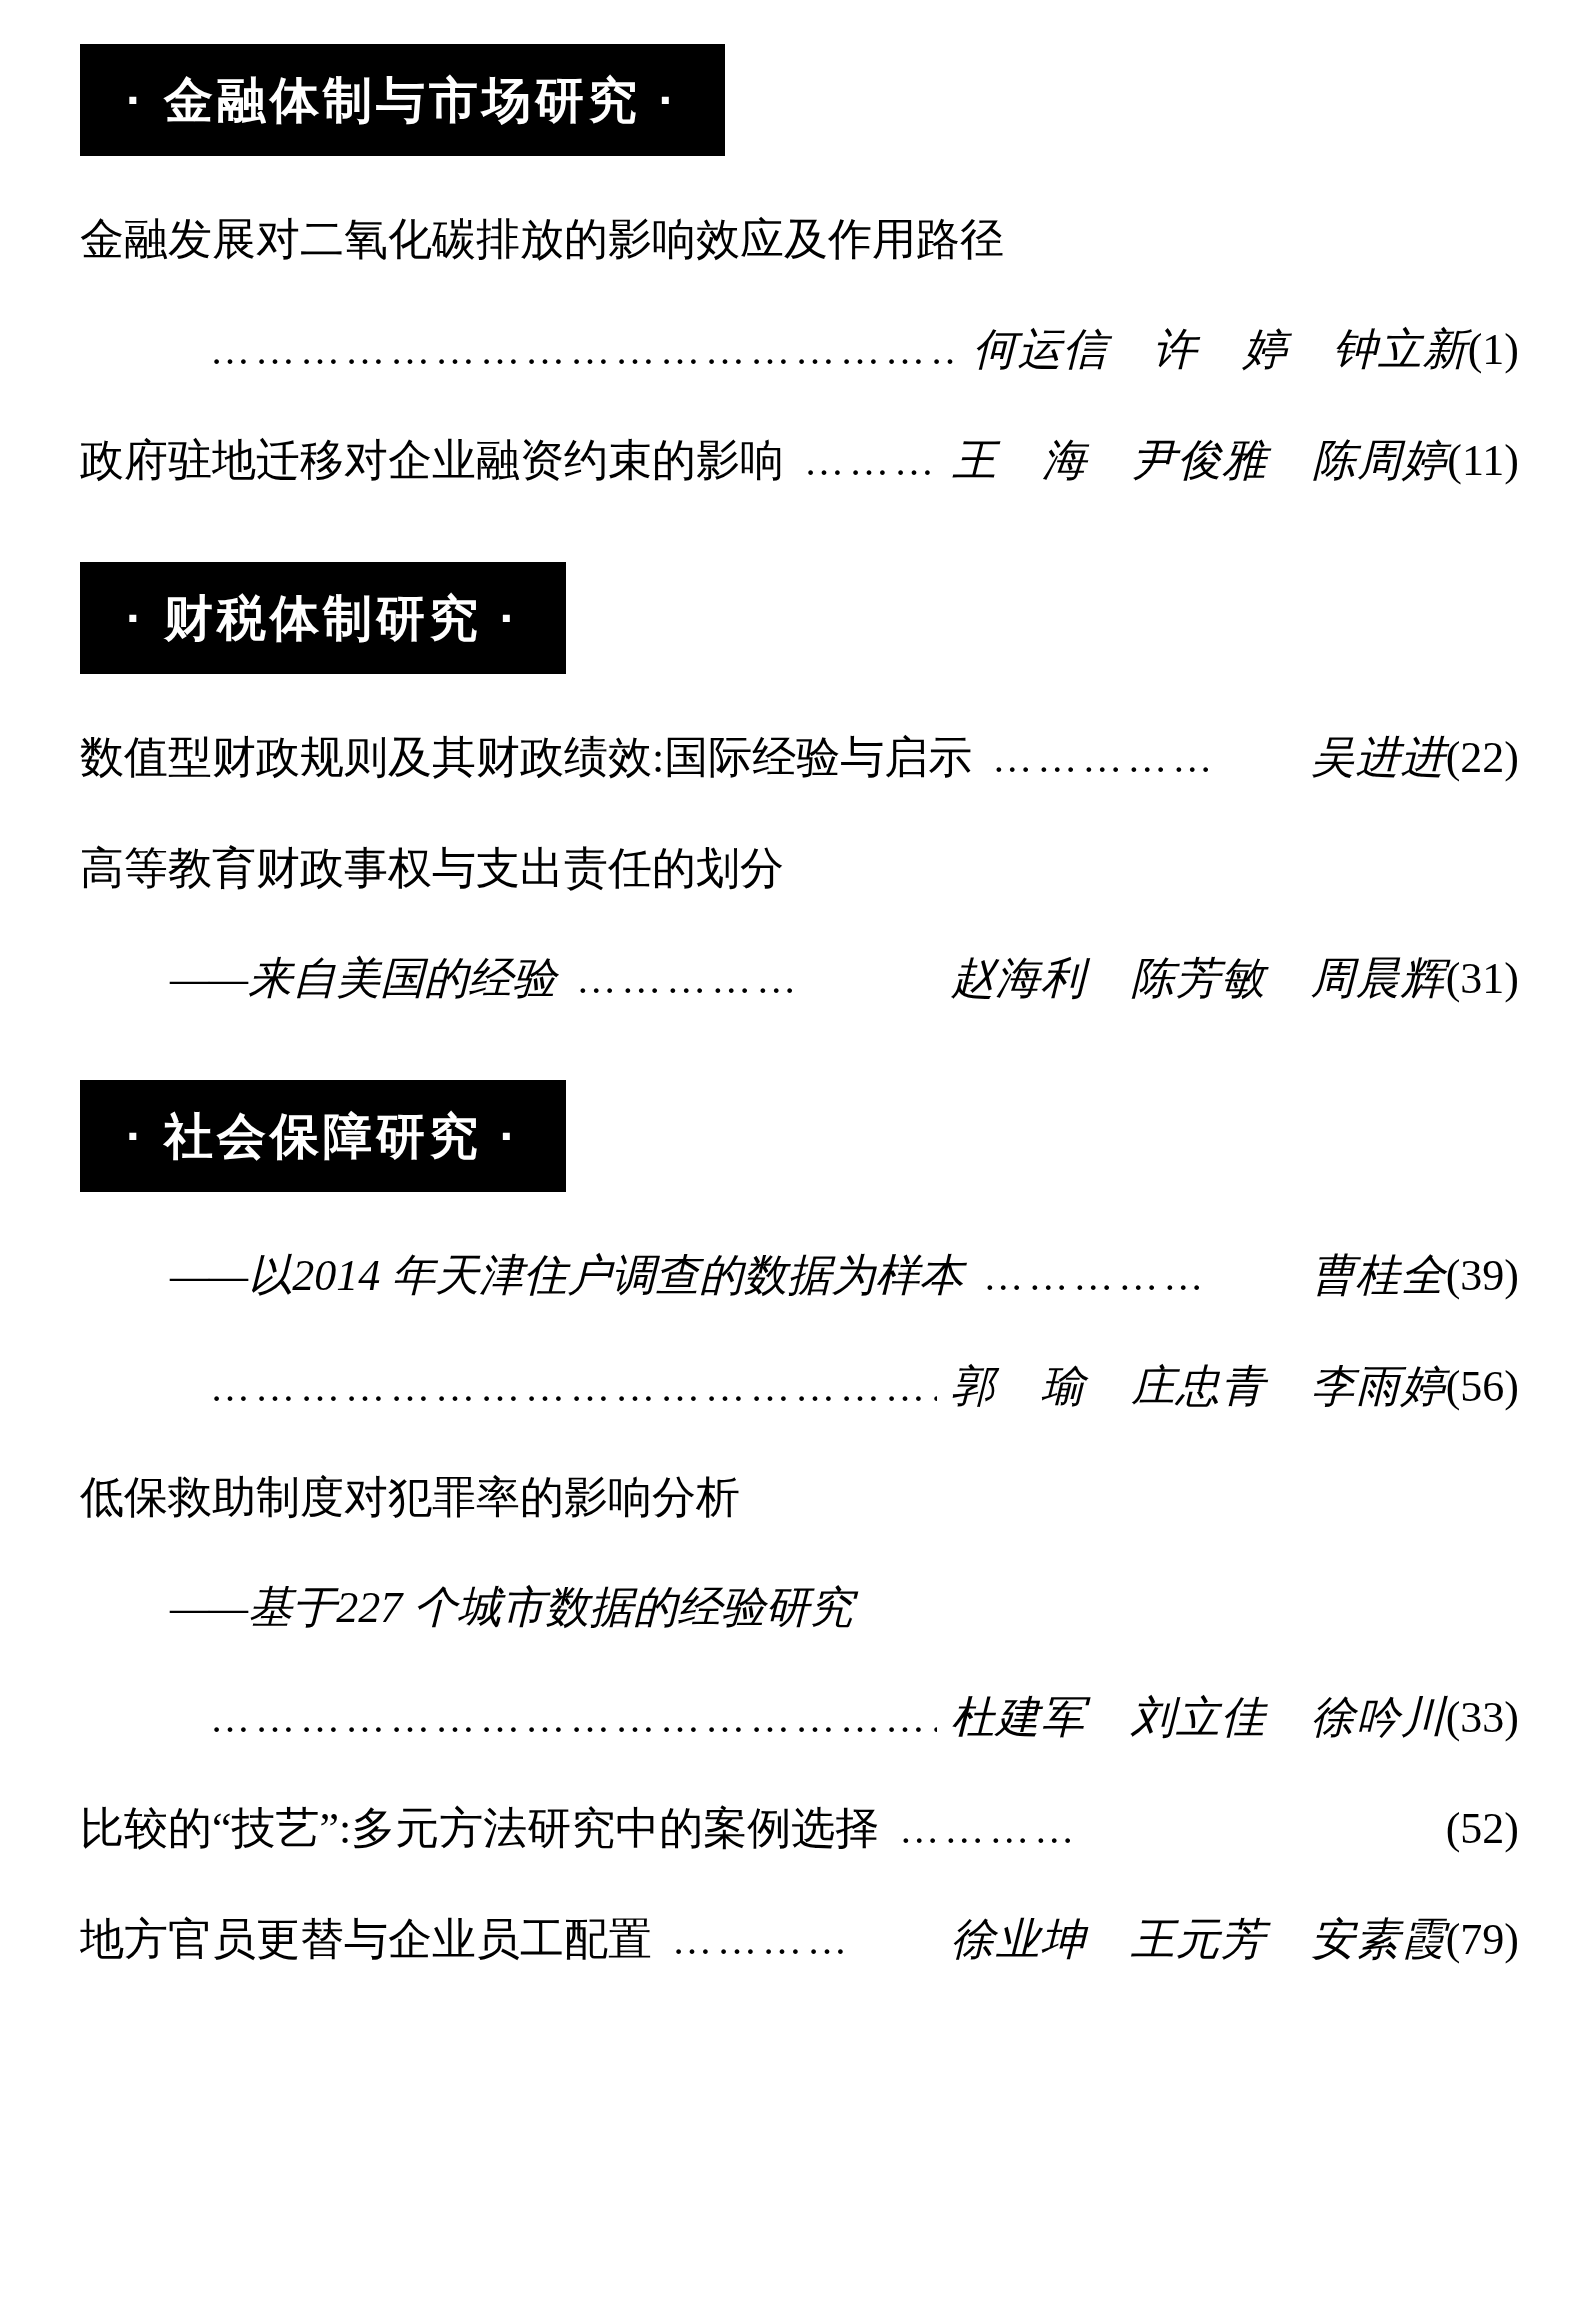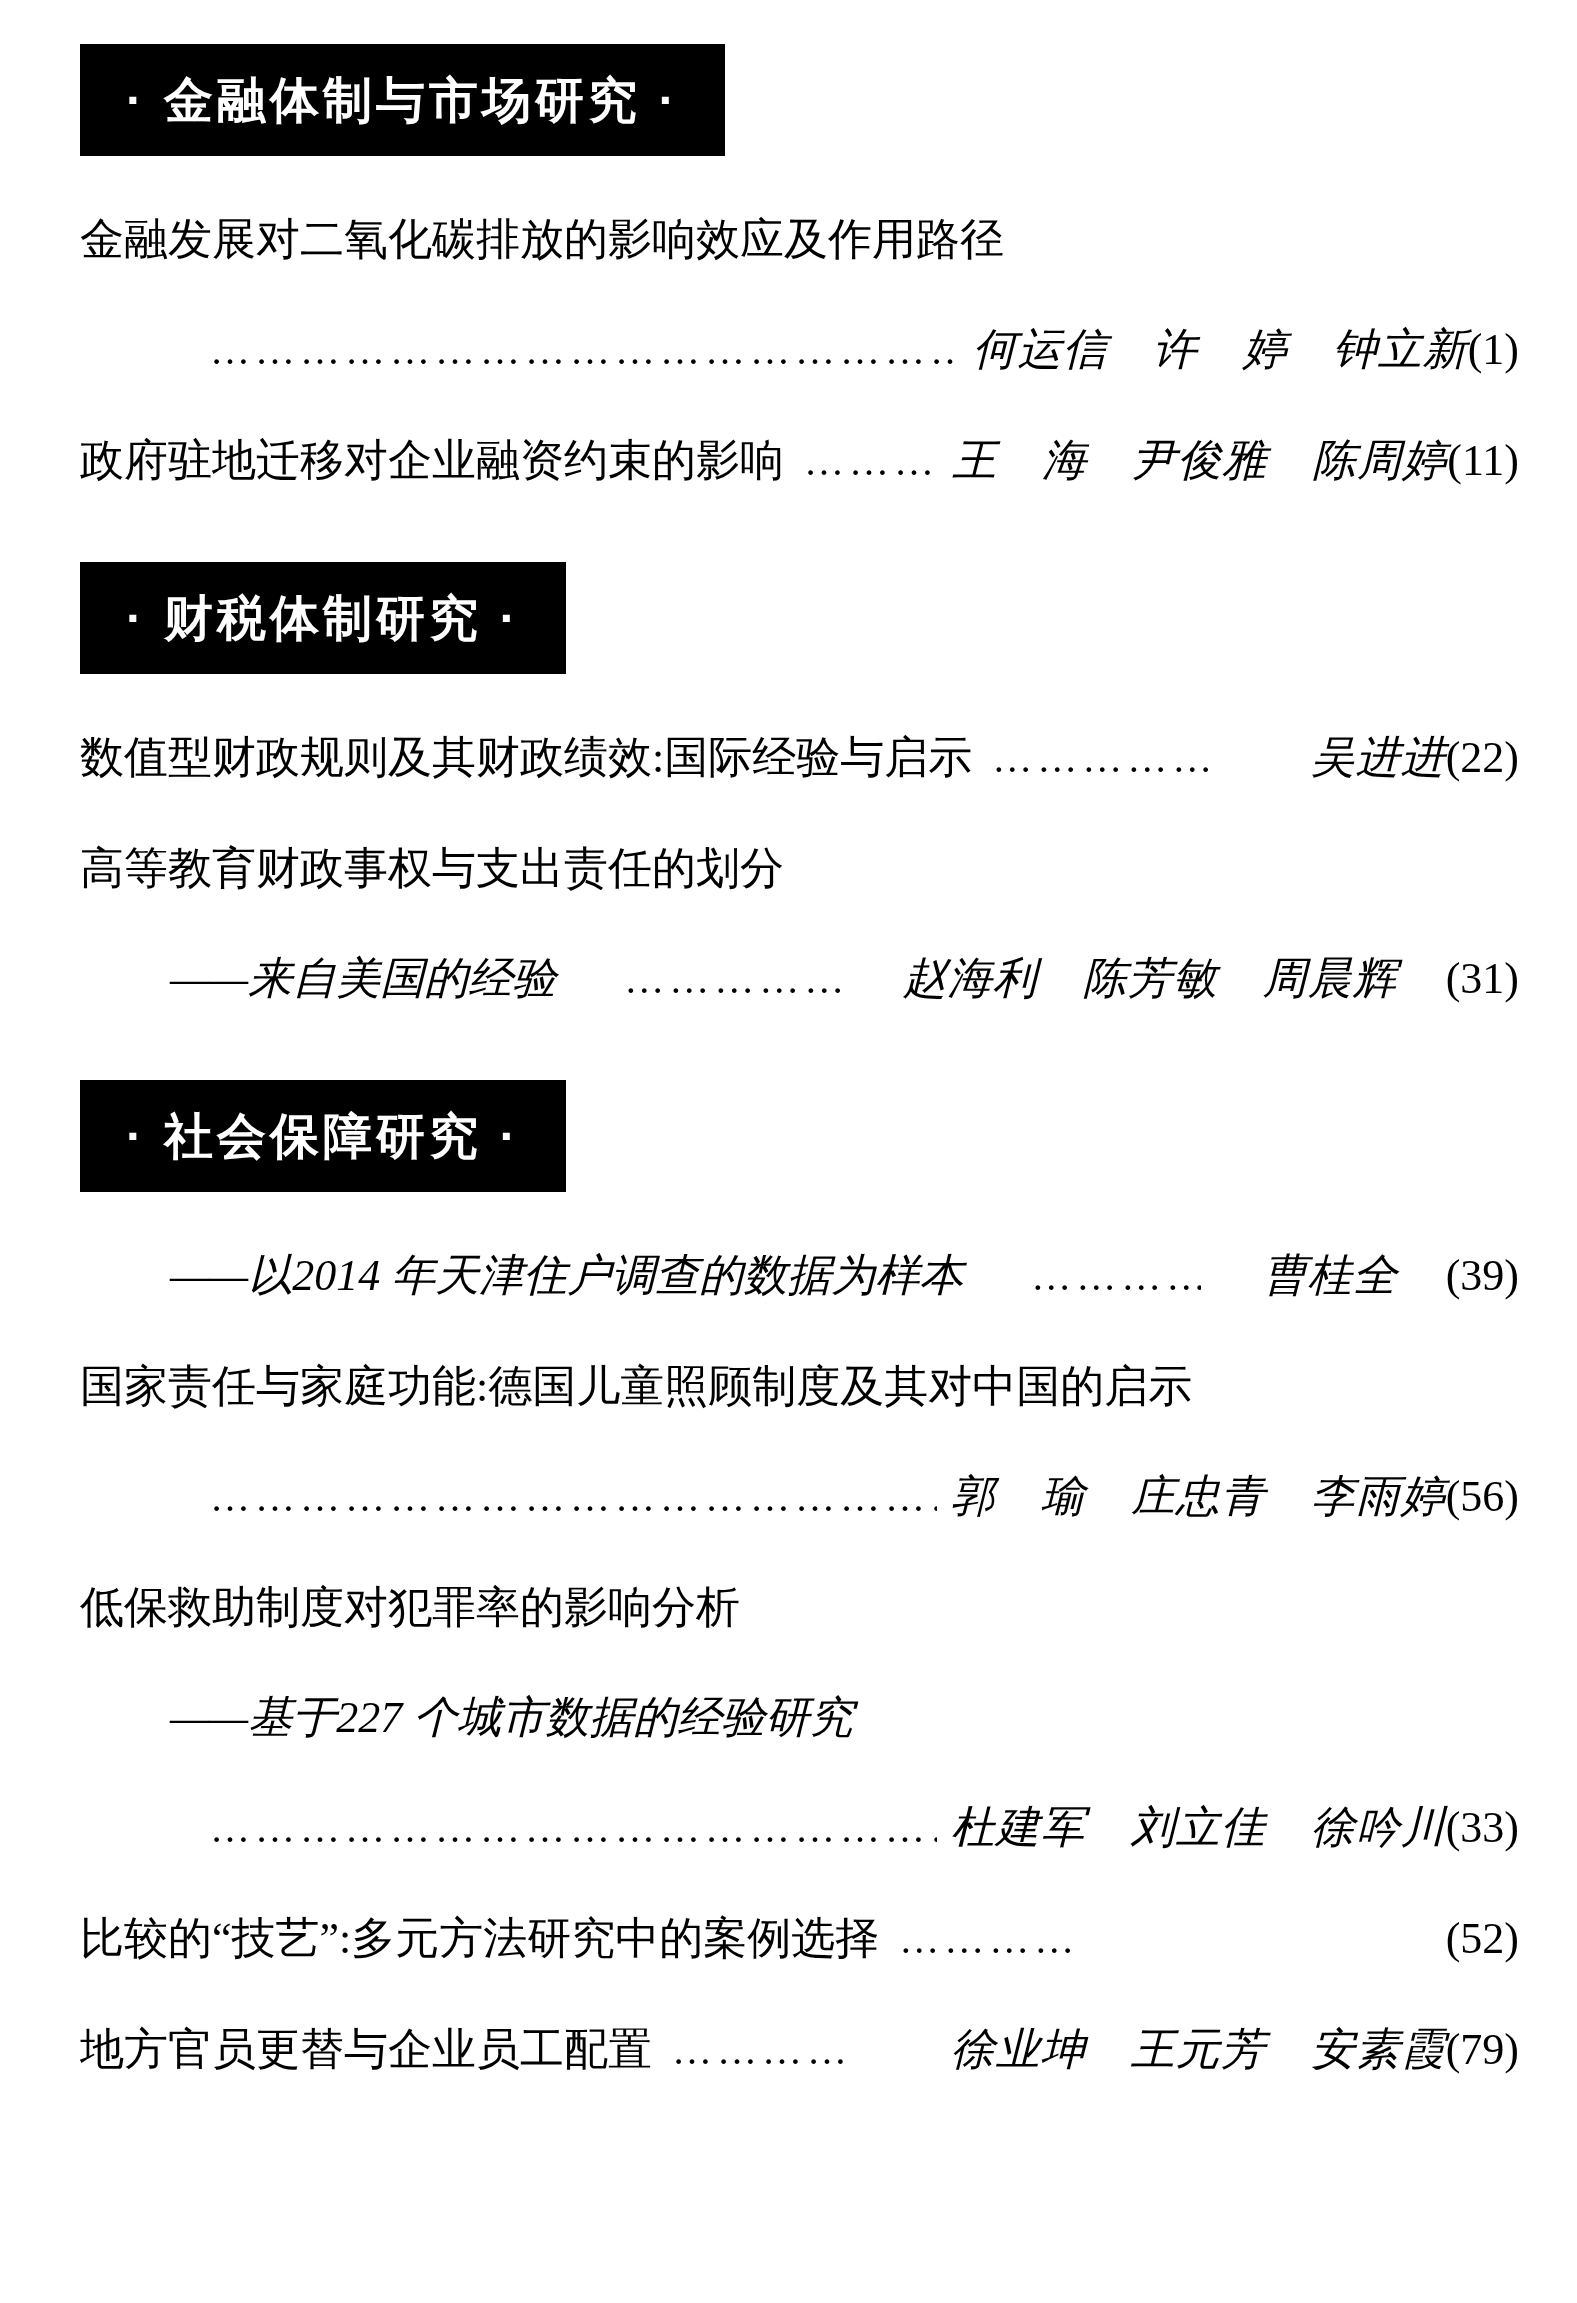--- a/index.html
+++ b/index.html
@@ -41,21 +41,21 @@
   .row .t{flex:0 0 auto;}
   .leader{
     flex:1 1 0;
     overflow:hidden;
     white-space:nowrap;
     letter-spacing:5px;
     margin:0 14px 0 20px;
     font-size:40px;
   }
   .cont{padding-left:110px;}
-  .dash-row{padding-left:90px;gap:48px;}
+  .dash-row{padding-left:90px;}
   .dash-text{font-style:italic;}
   .authors{flex:0 0 auto;font-style:italic;letter-spacing:1px;}
   .pageno{flex:0 0 auto;}
 </style>
 </head>
 <body>
 
 <div class="page">
 
   <div class="section-header">· 金融体制与市场研究 ·</div>
@@ -96,21 +96,20 @@
   <div class="section-header">· 社会保障研究 ·</div>
 
 
   <div class="row dash-row">
     <span class="t dash-text">——以2014 年天津住户调查的数据为样本</span>
     <span class="leader">……………</span>
     <span class="authors">曹桂全</span>
     <span class="pageno">(39)</span>
   </div>
 
-  <div class="row title">国家责任与家庭功能:德国儿童照顾制度及其对中国的启示</div>
 
   <div class="row cont">
     <span class="leader">………………………………………………………………</span>
     <span class="authors">郭　瑜　庄忠青　李雨婷</span>
     <span class="pageno">(56)</span>
   </div>
 
 
   <div class="row title">低保救助制度对犯罪率的影响分析</div>
 

